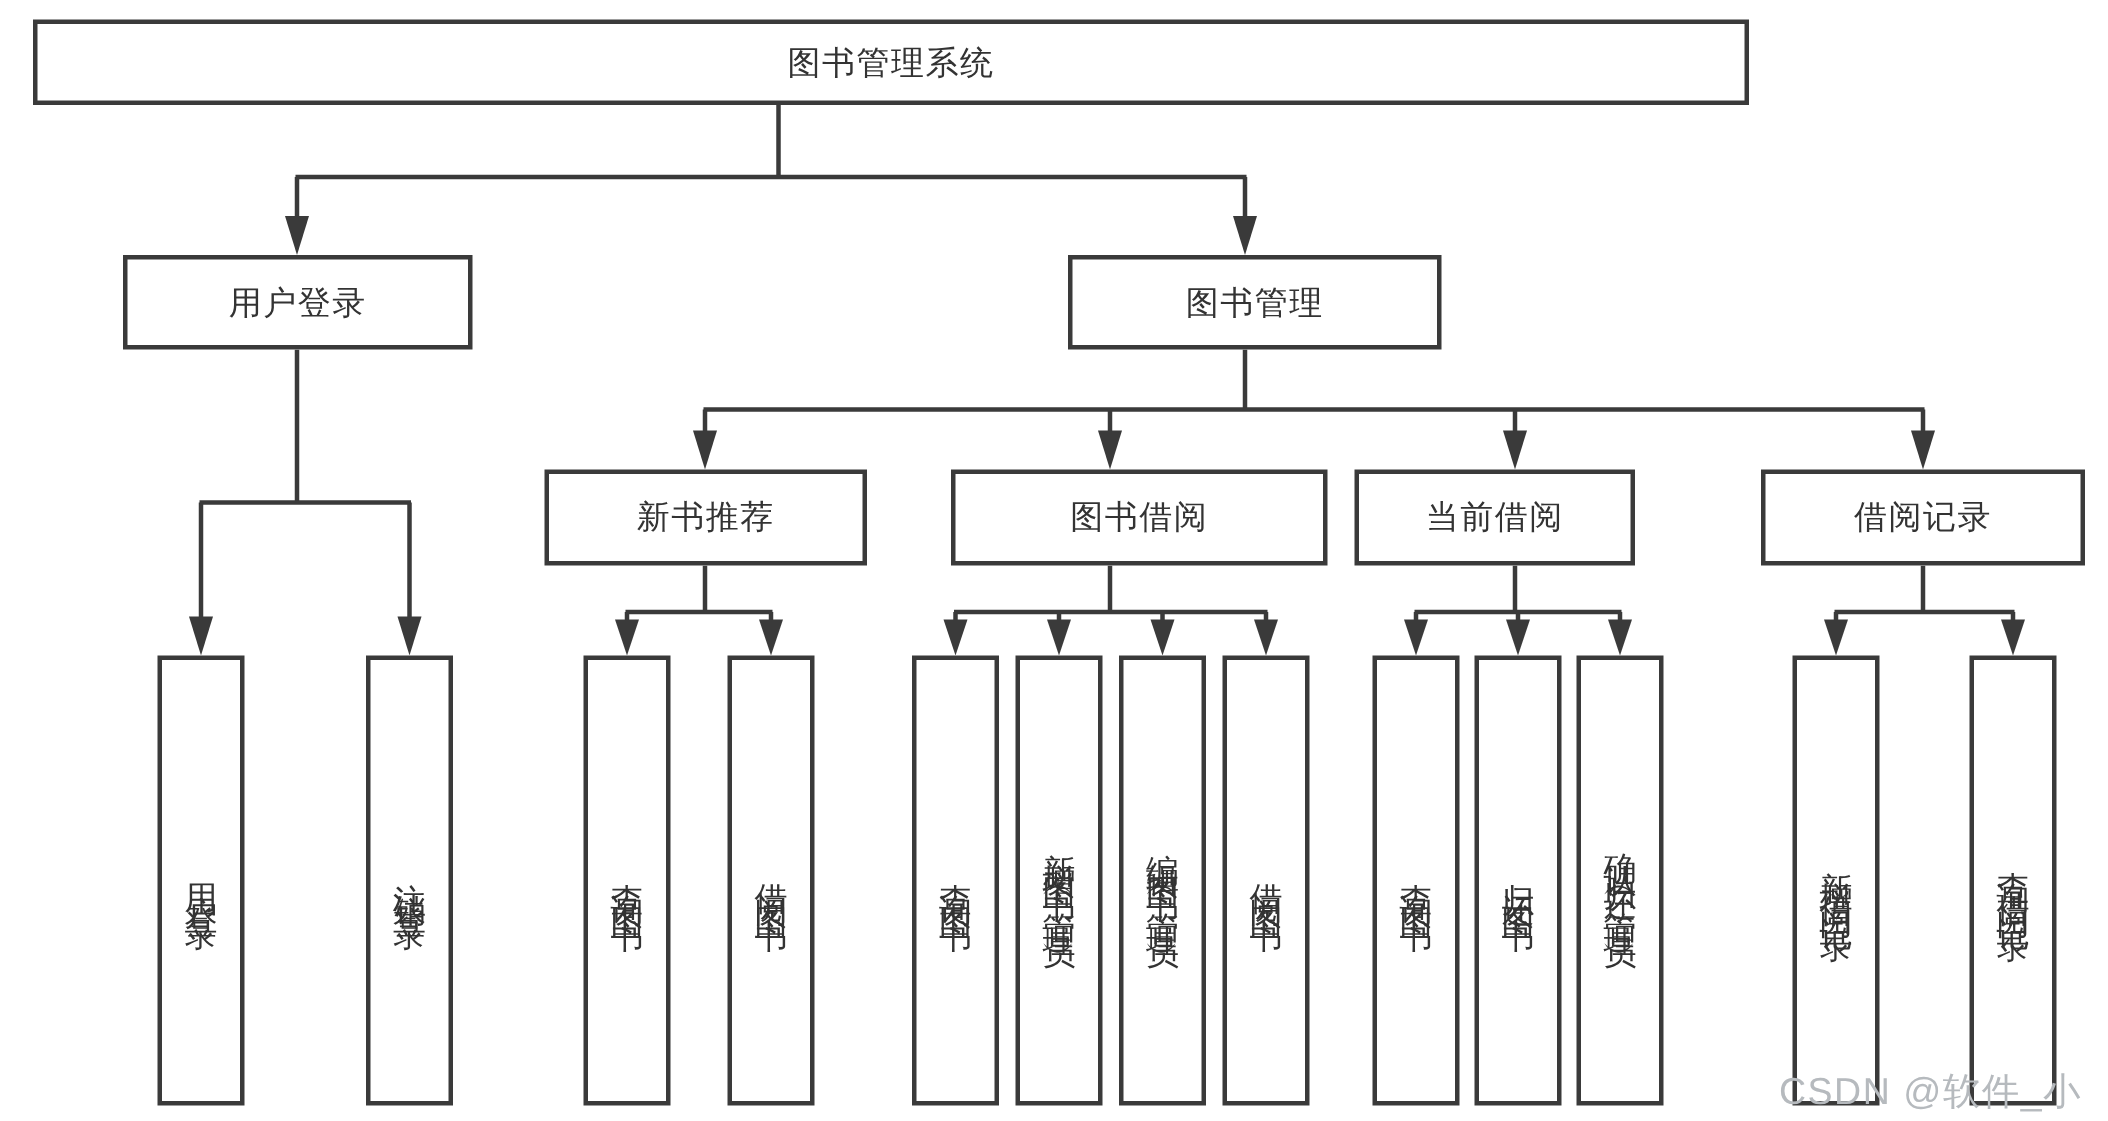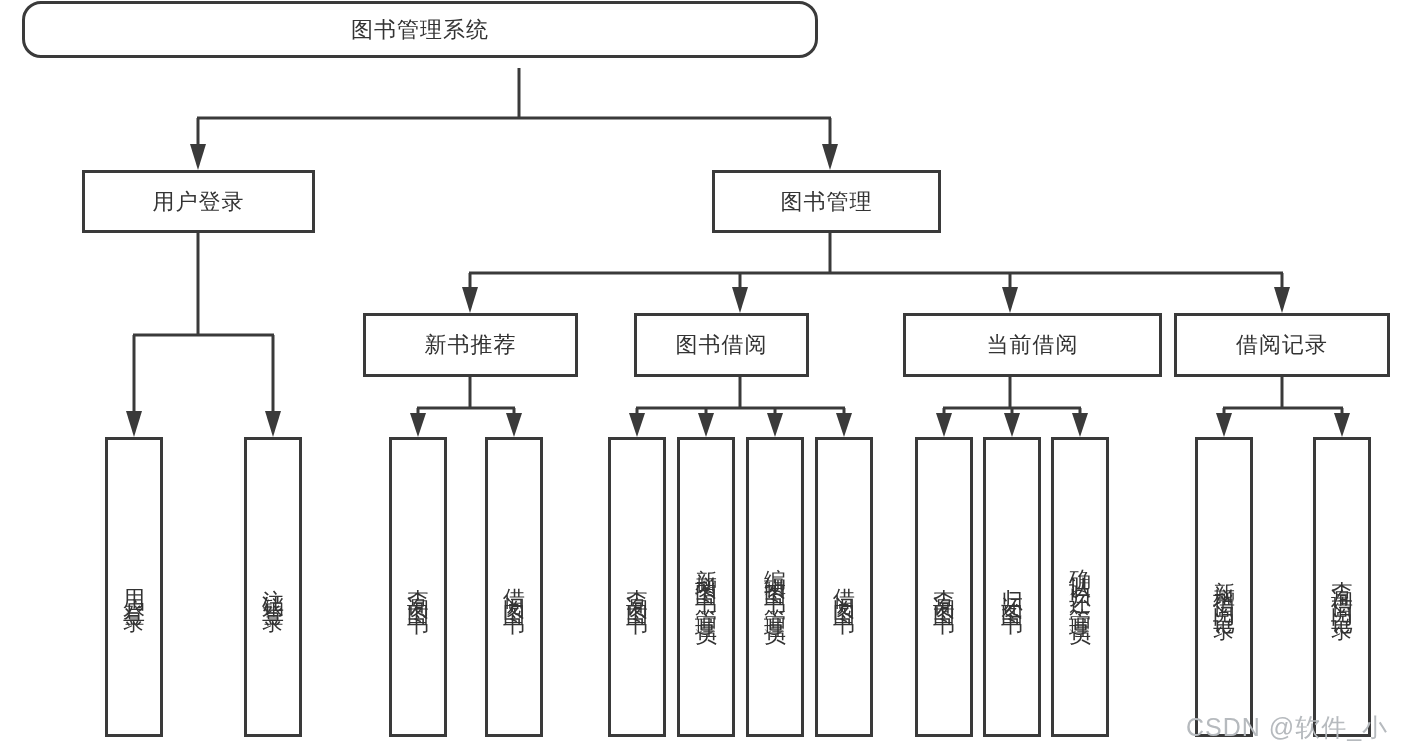--- a/index.html
+++ b/index.html
@@ -110,38 +110,38 @@
     <polygon points="1072,413 1088,413 1080,437" fill="#3a3a3a" stroke="none"></polygon>
 
     <line x1="1282" y1="377" x2="1282" y2="408"></line>
     <line x1="1223" y1="408" x2="1343" y2="408"></line>
     <line x1="1224" y1="408" x2="1224" y2="415"></line>
     <polygon points="1216,413 1232,413 1224,437" fill="#3a3a3a" stroke="none"></polygon>
     <line x1="1342" y1="408" x2="1342" y2="415"></line>
     <polygon points="1334,413 1350,413 1342,437" fill="#3a3a3a" stroke="none"></polygon>
   </svg>
 
-  <div class="bx" style="left:22px; top:1px; width:796px; height:57px;border-radius:19px;">
+  <div class="bx" style="left:22px; top:13px; width:1144px; height:57px;">
     <span>图书管理系统</span>
   </div>
 
   <div class="bx" style="left:82px; top:170px; width:233px; height:63px;">
     <span>用户登录</span>
   </div>
-  <div class="bx" style="left:712px; top:170px; width:229px; height:63px;">
+  <div class="bx" style="left:712px; top:170px; width:249px; height:63px;">
     <span>图书管理</span>
   </div>
 
   <div class="bx" style="left:363px; top:313px; width:215px; height:64px;font-family:Liberation Mono, monospace;">
     <span>新书推荐</span>
   </div>
-  <div class="bx" style="left:634px; top:313px; width:175px; height:64px;">
+  <div class="bx" style="left:634px; top:313px; width:251px; height:64px;">
     <span>图书借阅</span>
   </div>
-  <div class="bx" style="left:903px; top:313px; width:259px; height:64px;">
+  <div class="bx" style="left:903px; top:313px; width:187px; height:64px;">
     <span>当前借阅</span>
   </div>
   <div class="bx" style="left:1174px; top:313px; width:216px; height:64px;">
     <span>借阅记录</span>
   </div>
 
   <div class="bx leaf" style="left:105px; top:437px; width:58px; height:300px;">
     <span>用户登录</span>
   </div>
   <div class="bx leaf" style="left:244px; top:437px; width:58px; height:300px;">

